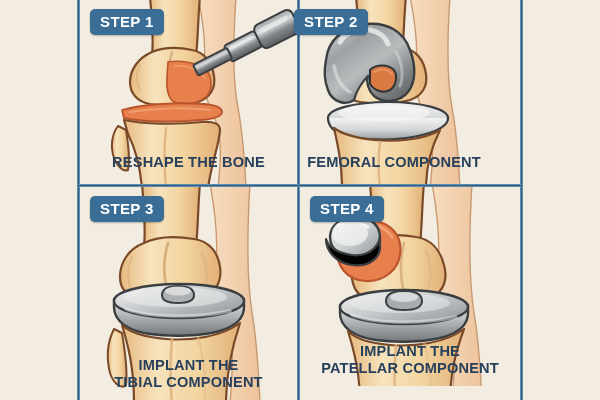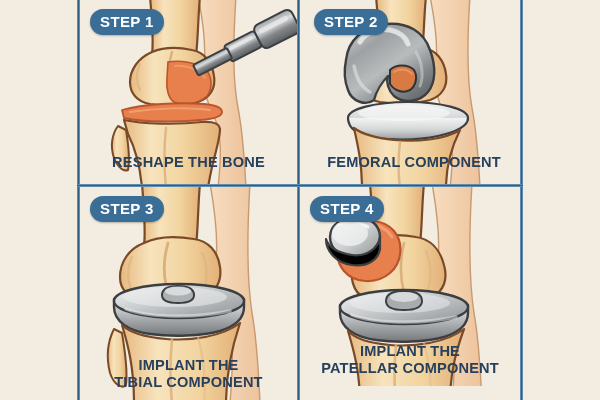--- a/index.html
+++ b/index.html
@@ -41,36 +41,36 @@
     background: linear-gradient(to bottom, #7ea7c4 0%, #2d5f86 45%, #2d5f86 55%, #7ea7c4 100%);
   }
   .divider-h.middle { top: 184px; }
 
   
   .panel {
     position: absolute;
     overflow: hidden;
   }
   .panel-1 { left: 80px;  top: 0px;   width: 217px; height: 184px; }
-  .panel-2 { left: 304px; top: 0px;   width: 220px; height: 184px; }
+  .panel-2 { left: 284px; top: 0px;   width: 220px; height: 184px; }
   .panel-3 { left: 80px;  top: 187px; width: 217px; height: 213px; }
   .panel-4 { left: 300px; top: 187px; width: 220px; height: 199px; }
 
   
   .step-badge {
     position: absolute;
     left: 10px;
     top: 9px;
     background: #3b6e96;
     color: #ffffff;
     font-size: 15px;
     font-weight: bold;
     letter-spacing: 0.4px;
     padding: 4px 10px 5px 10px;
-    border-radius: 13px;
+    border-radius: 5px;
     box-shadow: 0 1px 2px rgba(0,0,0,0.25);
     z-index: 10;
     white-space: nowrap;
     font-family: "Liberation Sans", sans-serif;
   }
 
   
   .caption {
     position: absolute;
     left: 0;

